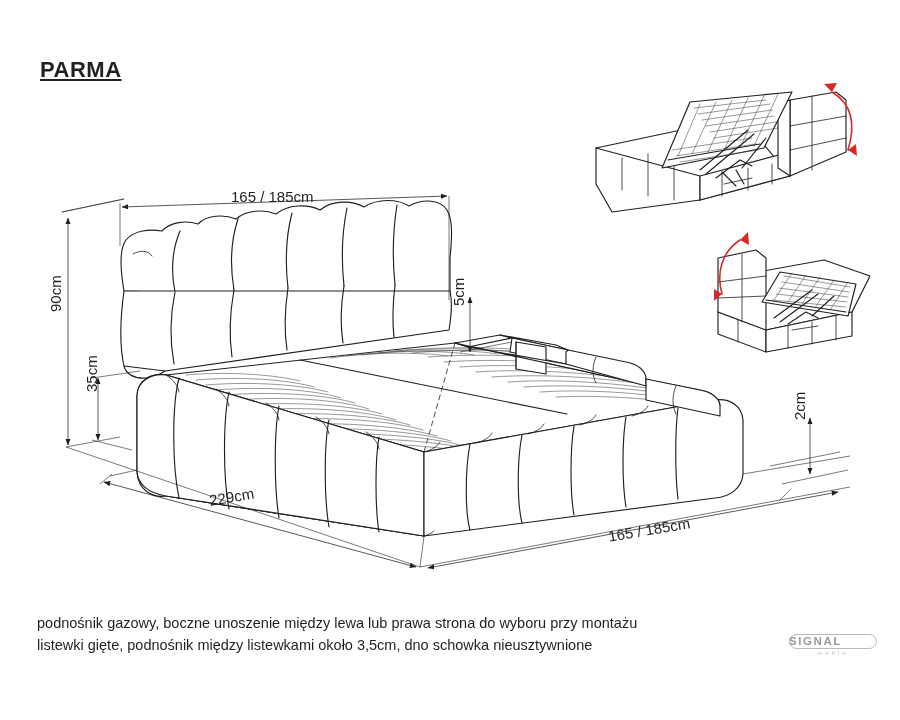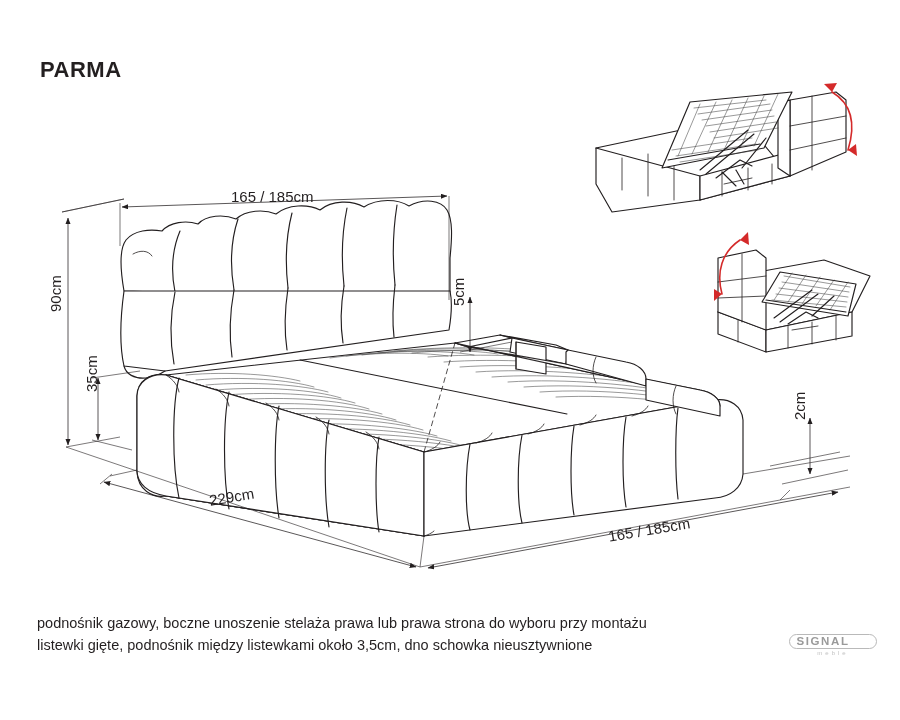--- a/index.html
+++ b/index.html
@@ -23,20 +23,21 @@
   }
   #page-title {
     position: absolute;
     left: 40px;
     top: 57px;
     font-size: 22px;
     font-weight: bold;
     letter-spacing: 0.5px;
     color: #231f20;
     white-space: pre;
+    text-decoration: underline;
   }
   .dimlabel {
     position: absolute;
     font-size: 15px;
     color: #231f20;
     white-space: pre;
     font-family: "Liberation Sans", sans-serif;
   }
   #dim-width-top   { left: 231px; top: 188px; }
   #dim-height-90   { left: 47px;  top: 312px; transform: rotate(-90deg); transform-origin: left top; }
@@ -70,21 +71,20 @@
     width: 88px;
     height: 15px;
     border: 1.2px solid #b9b9b9;
     border-radius: 8px;
     box-sizing: border-box;
   }
   #logo .logo-word {
     position: absolute;
     left: 0; top: 3px;
     width: 68px;
-    text-align: center;
     font-size: 11.5px;
     font-weight: bold;
     letter-spacing: 1.6px;
     color: #9a9a9a;
     font-family: "Liberation Sans", sans-serif;
   }
   #logo .logo-sub {
     position: absolute;
     left: 0; top: 18px;
     width: 88px;
@@ -416,21 +416,21 @@
 
   <div class="dimlabel" id="dim-rail-5">5cm</div>
 
   <div class="dimlabel" id="dim-length-229">229cm</div>
 
   <div class="dimlabel" id="dim-width-bot">165 / 185cm</div>
 
   <div class="dimlabel" id="dim-clear-2">2cm</div>
 
   <div id="description">
-    <div>podnośnik gazowy, boczne unoszenie stelaża prawa lub prawa strona do wyboru przy montażu</div>
+    <div>podnośnik gazowy, boczne unoszenie między lewa lub prawa strona do wyboru przy montażu</div>
     <div>listewki gięte, podnośnik między listewkami około 3,5cm, dno schowka nieusztywnione</div>
   </div>
 
   <div id="logo">
     <div class="logo-pill"></div>
     <div class="logo-word">SIGNAL</div>
     <div class="logo-sub">meble</div>
   </div>
 
 </div>

